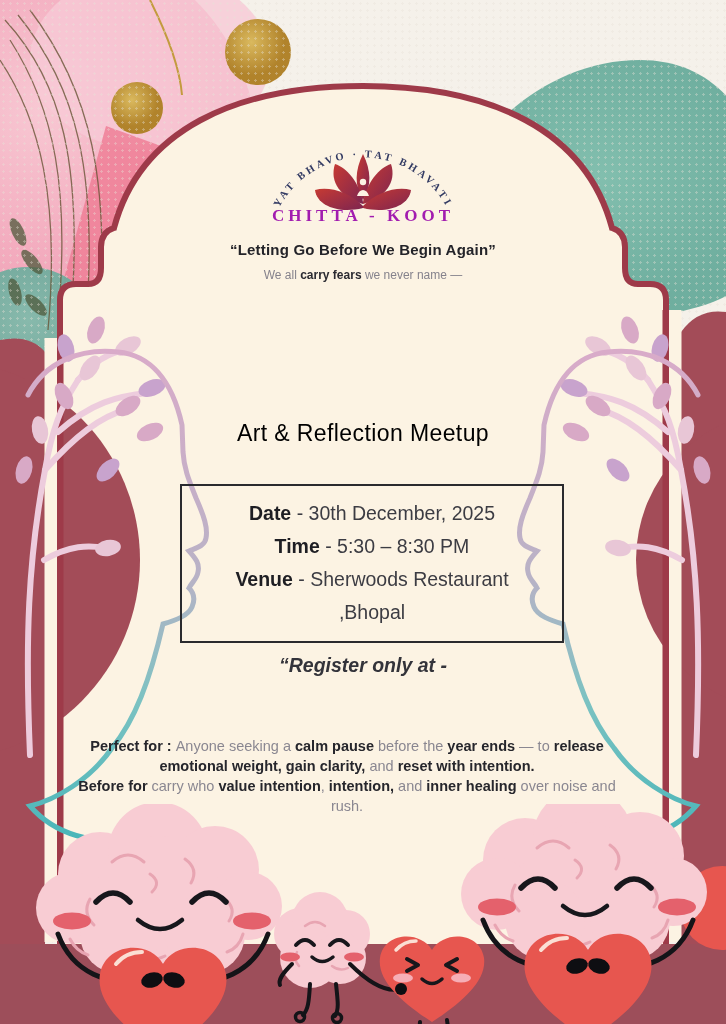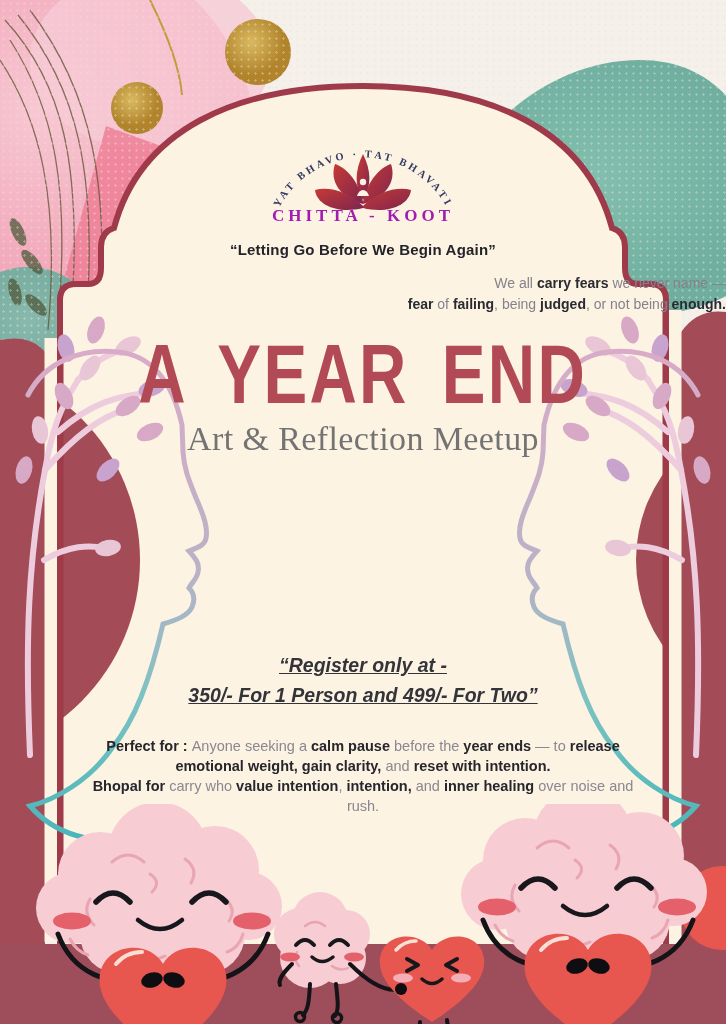--- a/index.html
+++ b/index.html
@@ -16,31 +16,31 @@
   .faces{z-index:4;}
   .content{z-index:5;}
   .chars{position:absolute;left:0;bottom:0;width:726px;height:220px;z-index:6;}
 
   .abs{position:absolute;}
   .ctr{left:0;width:726px;text-align:center;}
 
   .brand{top:206px;font-family:"Liberation Serif",serif;font-weight:bold;font-size:17px;
          letter-spacing:4px;color:#a21caf;}
   .quote-title{top:241px;font-weight:bold;font-size:15px;color:#232329;letter-spacing:.2px;}
-  .quote-sub{top:273px;font-size:14px;line-height:20.5px;color:#85828c;text-align:right;}
+  .quote-sub{top:265px;font-size:12px;line-height:20.5px;color:#85828c;}
   .quote-sub .b{font-weight:bold;color:#2a2a31;}
   .main-title{top:326px;color:#b24a55;font-weight:bold;font-size:84px;line-height:96px;white-space:nowrap;}
   .main-title .squish{display:inline-block;transform:scaleX(.78);transform-origin:center;
          letter-spacing:3px;word-spacing:16px;}
-  .sub-title{top:420px;font-size:34px;color:#737373;letter-spacing:.4px;font-family:Liberation Serif, serif;}
+  .sub-title{top:420px;font-size:23px;color:#000000;letter-spacing:.4px;}
   .details-box{left:180px;top:484px;width:368px;border:2.5px solid #2a2a2e;
          padding:11px 6px 12px 6px;text-align:center;font-size:19.5px;line-height:33px;color:#3c3c43;}
   .details-box b{color:#1e1e23;}
-  .register{top:650px;font-weight:bold;font-style:italic;font-size:19.5px;line-height:30px;color:#33333a;text-decoration:underline;}
-  .audience{left:90px;top:736px;width:546px;text-align:center;font-size:14.5px;line-height:20px;color:#8a8791;}
+  .register{top:650px;font-weight:bold;font-style:italic;font-size:19.5px;line-height:30px;color:#33333a;}
+  .audience{left:74px;top:736px;width:546px;text-align:center;font-size:14.5px;line-height:20px;color:#8a8791;}
   .audience .b{font-weight:bold;color:#26262c;}
 </style>
 </head>
 <body>
 
 <div class="poster">
 
   <svg class="layer bg" viewBox="0 0 726 1024">
     <defs>
       <radialGradient id="goldG" cx="40%" cy="35%">
@@ -168,37 +168,38 @@
         <circle cx="50" cy="30" r="3.2" fill="#fcf3e3"></circle>
         <path d="M 44 44 C 46 36 54 36 56 44 Z" fill="#fcf3e3"></path>
       </g>
     </svg>
 
     <div class="abs ctr brand">CHITTA - KOOT</div>
 
     <div class="abs ctr quote-title">“Letting Go Before We Begin Again”</div>
     <div class="abs ctr quote-sub">
       <div><span>We all </span><span class="b">carry fears</span><span> we never name —</span></div>
-      <div><span class="b">fear</span><span> of </span><span class="b">failing</span><span>, being </span><span class="b">judged</span><span>, or not being </span><span class="b">enough.</span></div>
-    </div>
-
-    <div class="abs ctr main-title">
-      <span class="squish">A YEAR END</span>
-    </div>
+    </div>
+
     <div class="abs ctr sub-title">Art &amp; Reflection Meetup</div>
 
+    <div class="abs details-box">
+      <div><b>Date</b><span> - 30th December, 2025</span></div>
+      <div><b>Time</b><span> - 5:30 – 8:30 PM</span></div>
+      <div><b>Venue</b><span> - Sherwoods Restaurant</span></div>
+      <div><b></b><span>,Bhopal</span></div>
+    </div>
 
     <div class="abs ctr register">
       <div>“Register only at  -</div>
-      <div>350/- For 1 Person and 499/- For Two”</div>
     </div>
 
     <div class="abs audience">
       <span><span class="b">Perfect for : </span><span>Anyone seeking a </span><span class="b">calm pause</span><span> before the </span><span class="b">year ends</span><span> — to </span><span class="b">release emotional weight, gain clarity,</span><span> and </span><span class="b">reset with intention.</span></span><br>
-      <span><span class="b">Bhopal for</span><span> carry who </span><span class="b">value intention</span><span>, </span><span class="b">intention,</span><span> and </span><span class="b">inner healing</span><span> over noise and rush.</span></span>
+      <span><span class="b">Before for</span><span> carry who </span><span class="b">value intention</span><span>, </span><span class="b">intention,</span><span> and </span><span class="b">inner healing</span><span> over noise and rush.</span></span>
     </div>
   </div>
 
   <svg class="chars" viewBox="0 0 726 220">
     <rect x="0" y="140" width="726" height="80" fill="#9d4e5a"></rect>
     <circle cx="722" cy="104" r="42" fill="#e7564f"></circle>
 
     <defs>
       <g id="bigBrain">
         <g fill="#f8ccd3">

